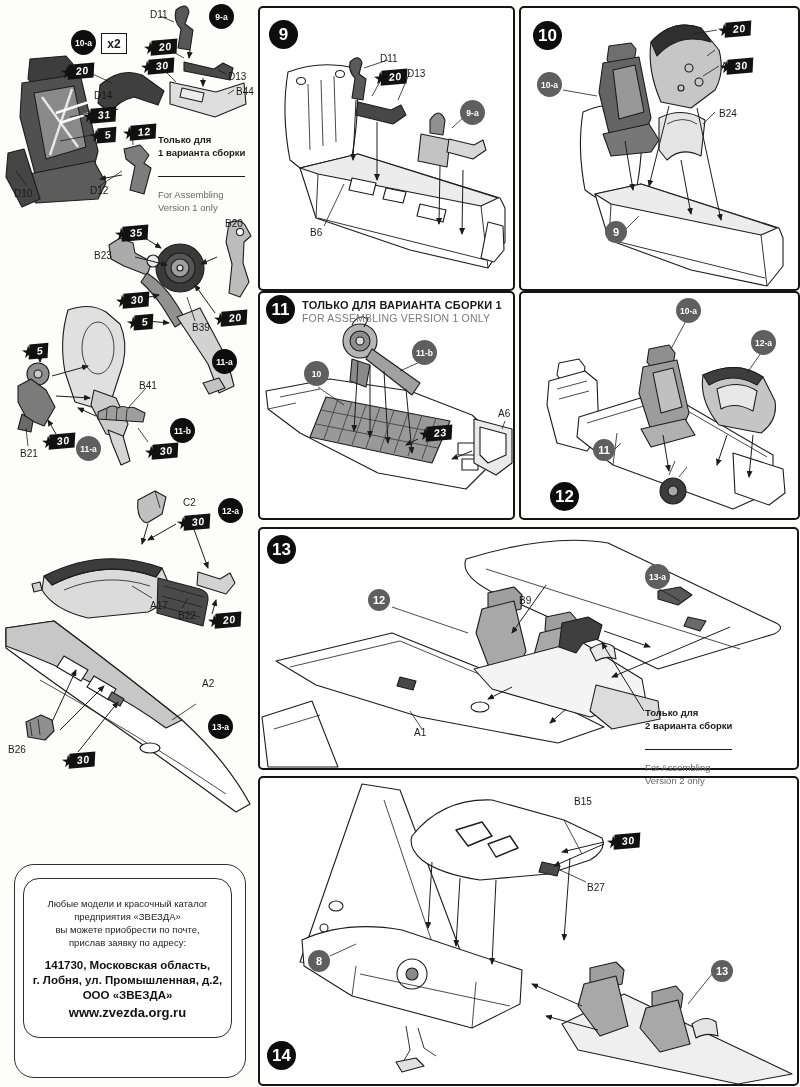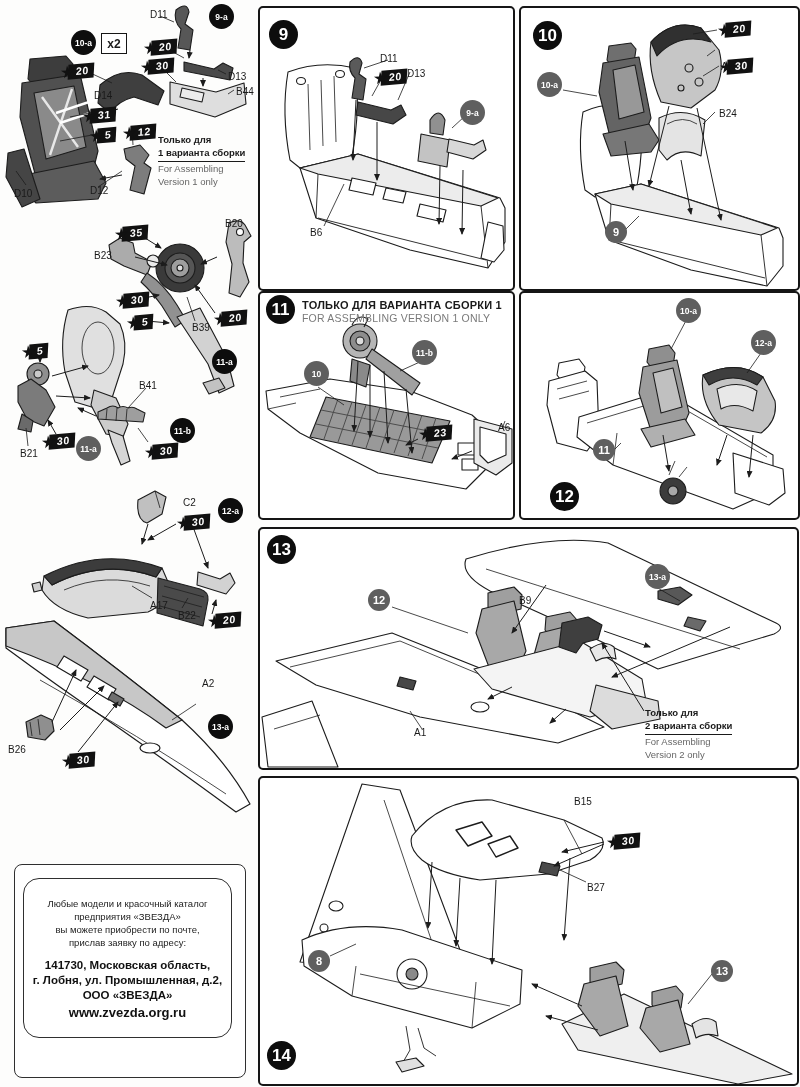--- a/index.html
+++ b/index.html
@@ -17,37 +17,37 @@
   .g25{width:25px;height:25px;font-size:8.5px;}
   .g22{width:22px;height:22px;font-size:11px;}
   .black{background:#0d0d0d;}
   .plabel{position:absolute;font-size:10px;white-space:nowrap;z-index:4;}
   .flag{position:absolute;transform:rotate(-5deg);display:flex;align-items:center;z-index:6;}
   .flag .fstar{color:#111;font-size:17px;line-height:14px;margin-right:-7px;z-index:1;}
   .flag .fnum{background:#111;color:#fff;font-weight:bold;font-size:10.5px;line-height:14px;
               padding:0 5px 1px 8px;transform:skewX(-8deg);letter-spacing:.5px;}
   .note{position:absolute;font-size:9.5px;line-height:12.5px;z-index:4;}
   .note .b{font-weight:bold;display:block;}
-  .note .u{font-weight:bold;display:inline-block;border-bottom:1.3px solid #1a1a1a;padding-bottom:2px;margin-bottom:1px;}
+  .note .u{font-weight:bold;display:inline-block;border-bottom:1.3px solid #1a1a1a;padding-bottom:17px;margin-bottom:12px;}
   .note .en{color:#666;display:block;}
   .ptitle-ru{position:absolute;font-weight:bold;font-size:11px;letter-spacing:.2px;z-index:4;}
   .ptitle-en{position:absolute;font-size:10.5px;color:#7a7a7a;letter-spacing:.2px;z-index:4;}
   
   #wm{position:absolute;left:4px;top:8px;z-index:9;}
   #wm .cjk{display:inline-block;font-size:29px;font-weight:bold;color:#fff;
            -webkit-text-stroke:2px #c9241c;line-height:32px;vertical-align:top;}
   #wm .gear{display:inline-block;font-size:31px;color:#c9241c;line-height:32px;vertical-align:top;margin:0 1px;}
   #wm .dom{font-weight:bold;font-size:11.5px;color:#e06a12;letter-spacing:.5px;margin-top:-2px;
            text-shadow:1px 1px 0 #f6d9bd;}
   
   .multbox{position:absolute;border:1.6px solid #151515;background:#fff;font-weight:bold;font-size:12px;
            width:24px;height:19px;display:flex;align-items:center;justify-content:center;z-index:5;}
   
   #coupon{position:absolute;left:14px;top:864px;width:230px;height:212px;border:1.5px solid #2f2f2f;
-          border-radius:8px;background:#fff;z-index:3;}
+          border-radius:20px;background:#fff;z-index:3;}
   #coupon .inner{position:absolute;left:8px;top:13px;width:207px;height:158px;border:1.5px solid #2f2f2f;
           border-radius:16px;display:flex;flex-direction:column;align-items:center;justify-content:center;text-align:center;}
   #coupon .body{font-size:9.5px;line-height:13px;color:#222;}
   #coupon .addr{font-size:11.5px;line-height:15px;font-weight:bold;color:#111;margin-top:9px;}
   #coupon .site{font-size:13px;font-weight:bold;color:#111;margin-top:2px;}
   #coupon .keep{position:absolute;left:0;right:0;top:177px;text-align:center;font-size:9.5px;font-weight:bold;
           color:#8a8a8a;letter-spacing:2.5px;line-height:14px;}
 </style>
 </head>
 <body>
@@ -434,21 +434,21 @@
       <path class="thin" d="M58,94 L84,112"></path>
         <path class="thin" d="M162,68 L140,78"></path>
       <path class="thin" d="M245,128 L242,136"></path>
     </svg>
     <div class="bub g25" style="left:44px;top:68px;">10</div>
     <div class="bub g25" style="left:152px;top:47px;">11-b</div>
     <div class="flag" style="left:158px;top:133px;">
         <span class="fstar">★</span>
         <span class="fnum">23</span>
       </div>
-    <div class="plabel" style="left:238px;top:129px;">A6</div>
+    <div class="plabel" style="left:238px;top:115px;">A6</div>
   </div>
 
   <div class="panel" style="left:519px;top:291px;width:277px;height:225px;">
     <svg width="277" height="225" viewBox="0 0 277 225">
       <defs>
           <marker id="arr12" markerWidth="7" markerHeight="6" refX="6" refY="3" orient="auto">
             <path d="M0,0L7,3L0,6Z" fill="#1c1c1c"></path>
           </marker>
         </defs>
       <g stroke="#1c1c1c" stroke-width="1.1" stroke-linejoin="round">

